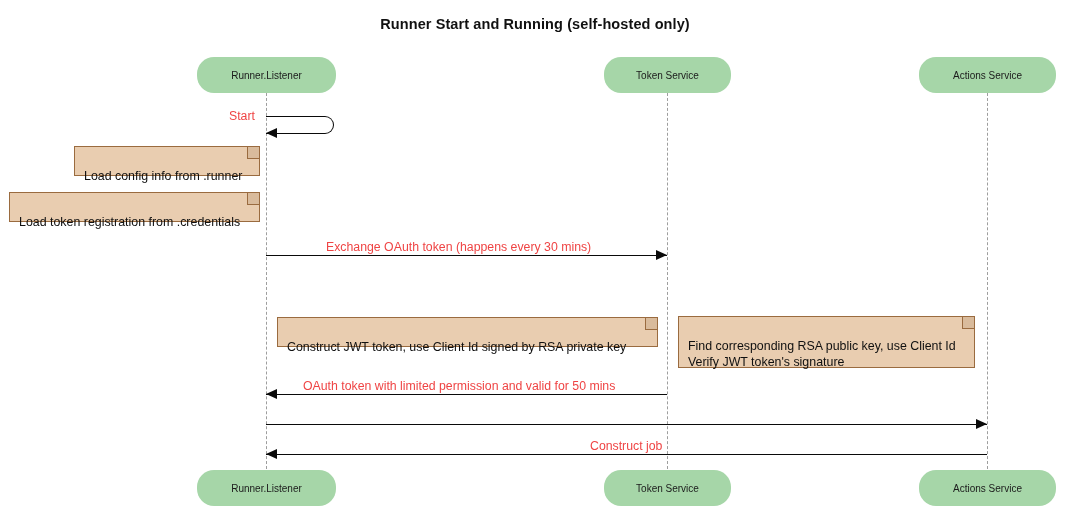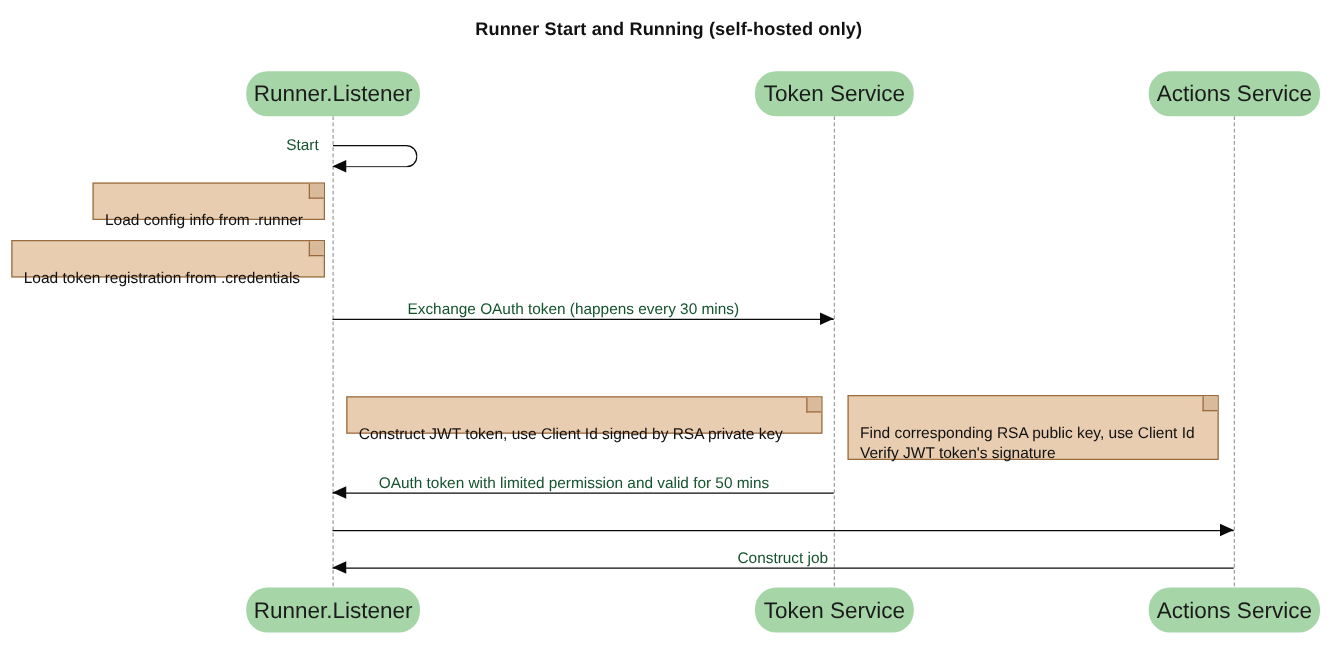--- a/index.html
+++ b/index.html
@@ -38,21 +38,21 @@
   }
   .participant {
     position: absolute;
     height: 36px;
     background: #a6d6a8;
     border-radius: 17px;
     display: flex;
     align-items: center;
     justify-content: center;
     color: #1b1b1b;
-    font-size: 18px;
+    font-size: 10px;
     box-sizing: border-box;
   }
   .note {
     position: absolute;
     background: #e9cdb0;
     border: 1px solid #9a6b3f;
     box-sizing: border-box;
     color: #101010;
     font-size: 12.4px;
     line-height: 16px;
@@ -70,21 +70,21 @@
     border-bottom: 1px solid #9a6b3f;
   }
   .msg-line {
     position: absolute;
     height: 0;
     border-top: 1.3px solid #0a0a0a;
   }
   .msg-label {
     position: absolute;
     font-size: 12.3px;
-    color: #14532d;
+    color: #ef4444;
     white-space: nowrap;
   }
   .arrow-head {
     position: absolute;
     width: 0;
     height: 0;
     border-top: 5.5px solid transparent;
     border-bottom: 5.5px solid transparent;
   }
   .arrow-right { border-left: 11px solid #0a0a0a; }

